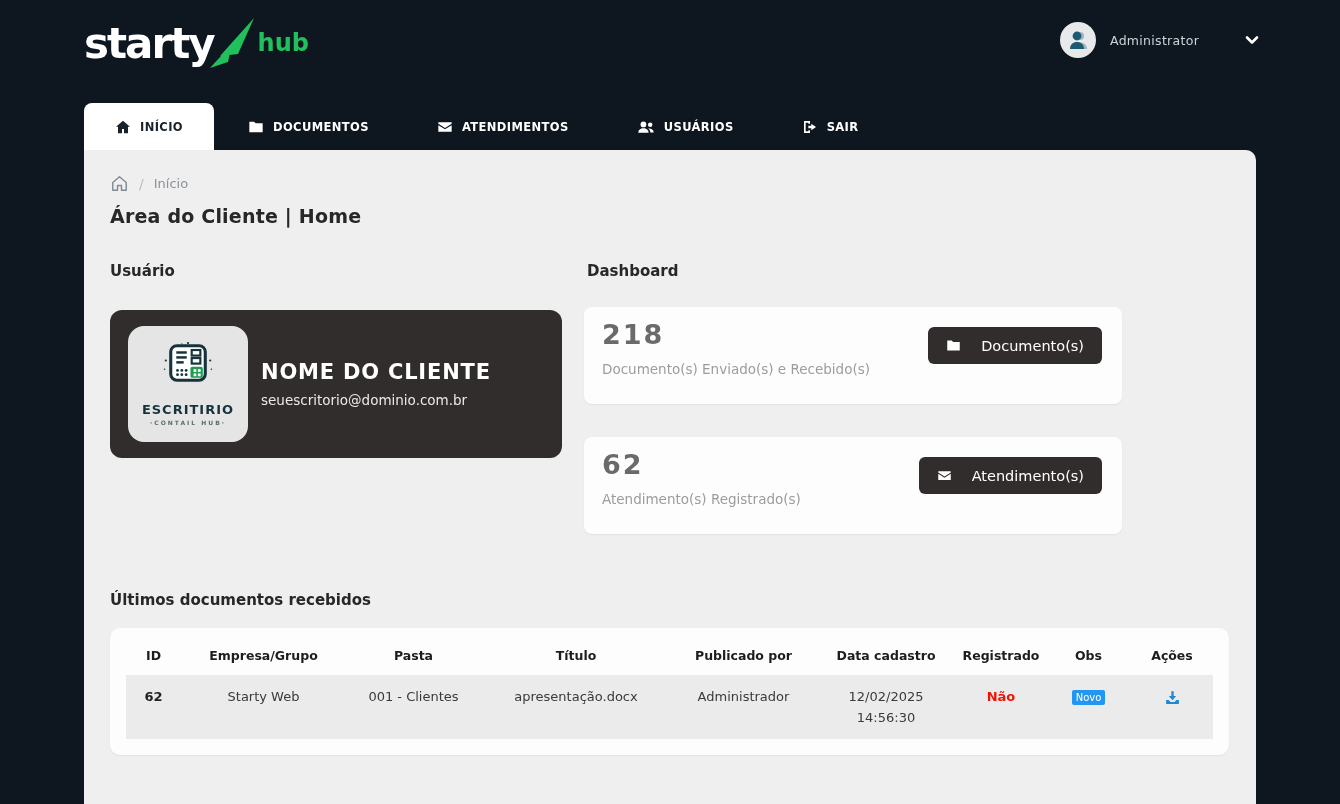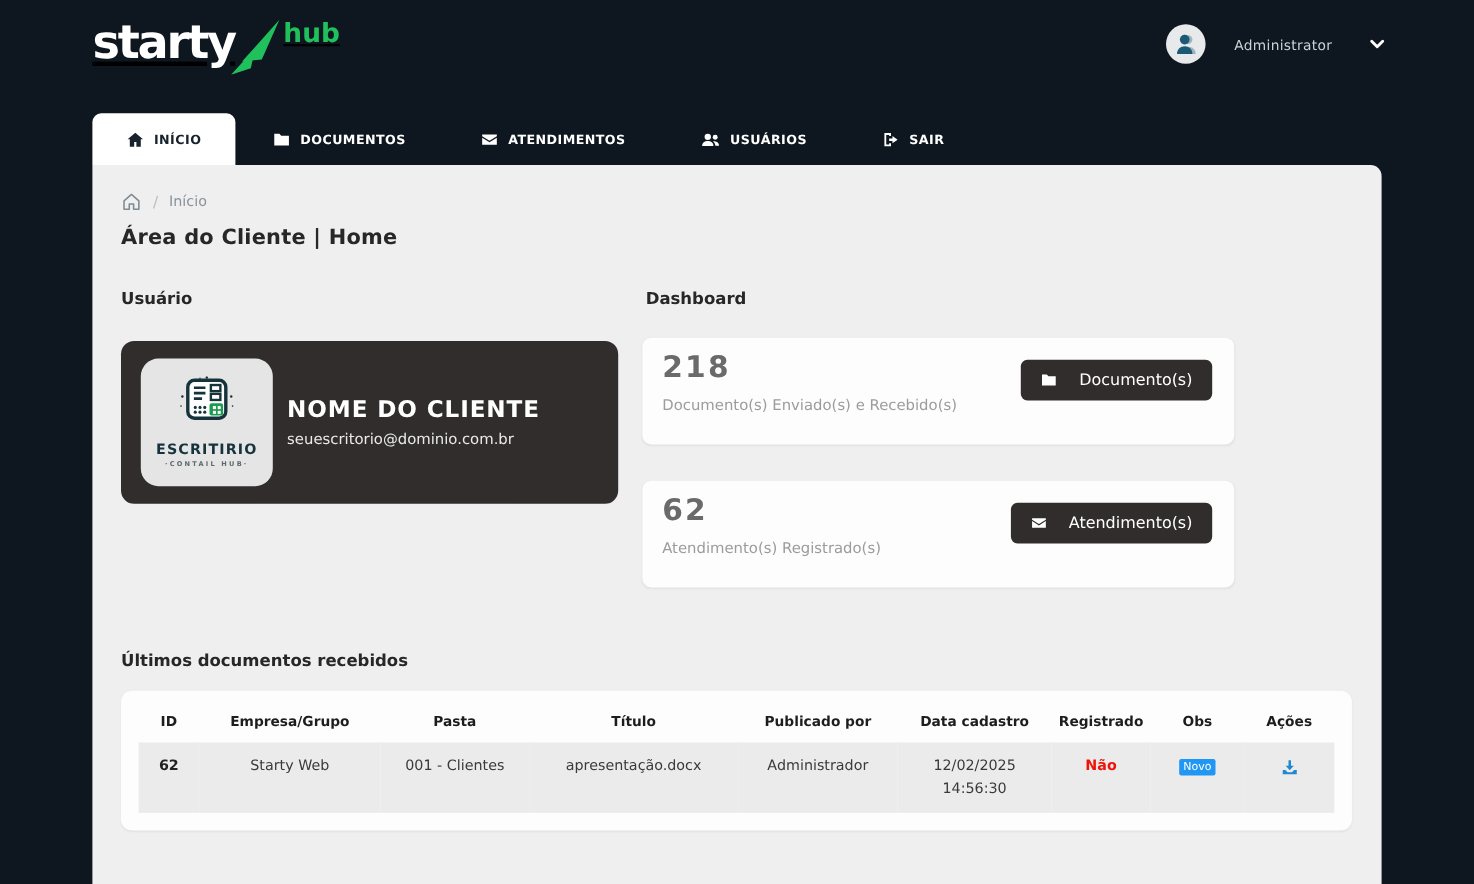--- a/index.html
+++ b/index.html
@@ -3,27 +3,27 @@
 <meta charset="utf-8">
 <style>
   * { margin:0; padding:0; box-sizing:border-box; }
   html,body { width:1340px; height:804px; overflow:hidden; }
   body {
     background:#0e161f;
     font-family:"DejaVu Sans","Liberation Sans",sans-serif;
     position:relative;
   }
   
-  .logo { position:absolute; left:84px; top:18px; display:flex; align-items:flex-start; cursor:pointer;text-decoration:underline; }
+  .logo { position:absolute; left:84px; top:18px; display:flex; align-items:center; cursor:pointer; }
   .logo-starty { color:#ffffff; font-size:42px; font-weight:bold; letter-spacing:-2px; line-height:1; }
   .logo-arrow { margin:0 2px -2px -4px; }
   .logo-hub { color:#20c05c; font-size:24px; font-weight:bold; line-height:1; margin-bottom:2px; }
   .userbox { position:absolute; right:80px; top:22px; display:flex; align-items:center; width:200px; }
   .avatar { width:36px; height:36px; border-radius:50%; background:#e8e9ea; display:flex; align-items:center; justify-content:center; cursor:pointer; }
-  .user-name { color:#ccd3d8; font-size:12.5px; margin-left:26px; letter-spacing:0.3px; }
+  .user-name { color:#ccd3d8; font-size:12.5px; margin-left:14px; letter-spacing:0.3px; }
   .chevron { margin-left:auto; cursor:pointer; display:flex; }
   
   .nav { position:absolute; left:84px; top:103px; height:47px; display:flex; align-items:stretch; }
   .tab { display:flex; align-items:center; gap:9px; padding:0 34px; color:#ffffff;
          font-size:11.5px; font-weight:bold; letter-spacing:0.4px; cursor:pointer; white-space:nowrap; }
   .tab.active { background:#ffffff; color:#18222c; border-radius:8px 8px 0 0; width:130px; padding:0; justify-content:center; }
   .tab svg { flex:0 0 auto; }
   
   .panel { position:absolute; left:84px; top:150px; width:1172px; height:654px;
            background:#efeff0; border-top-right-radius:10px; }

